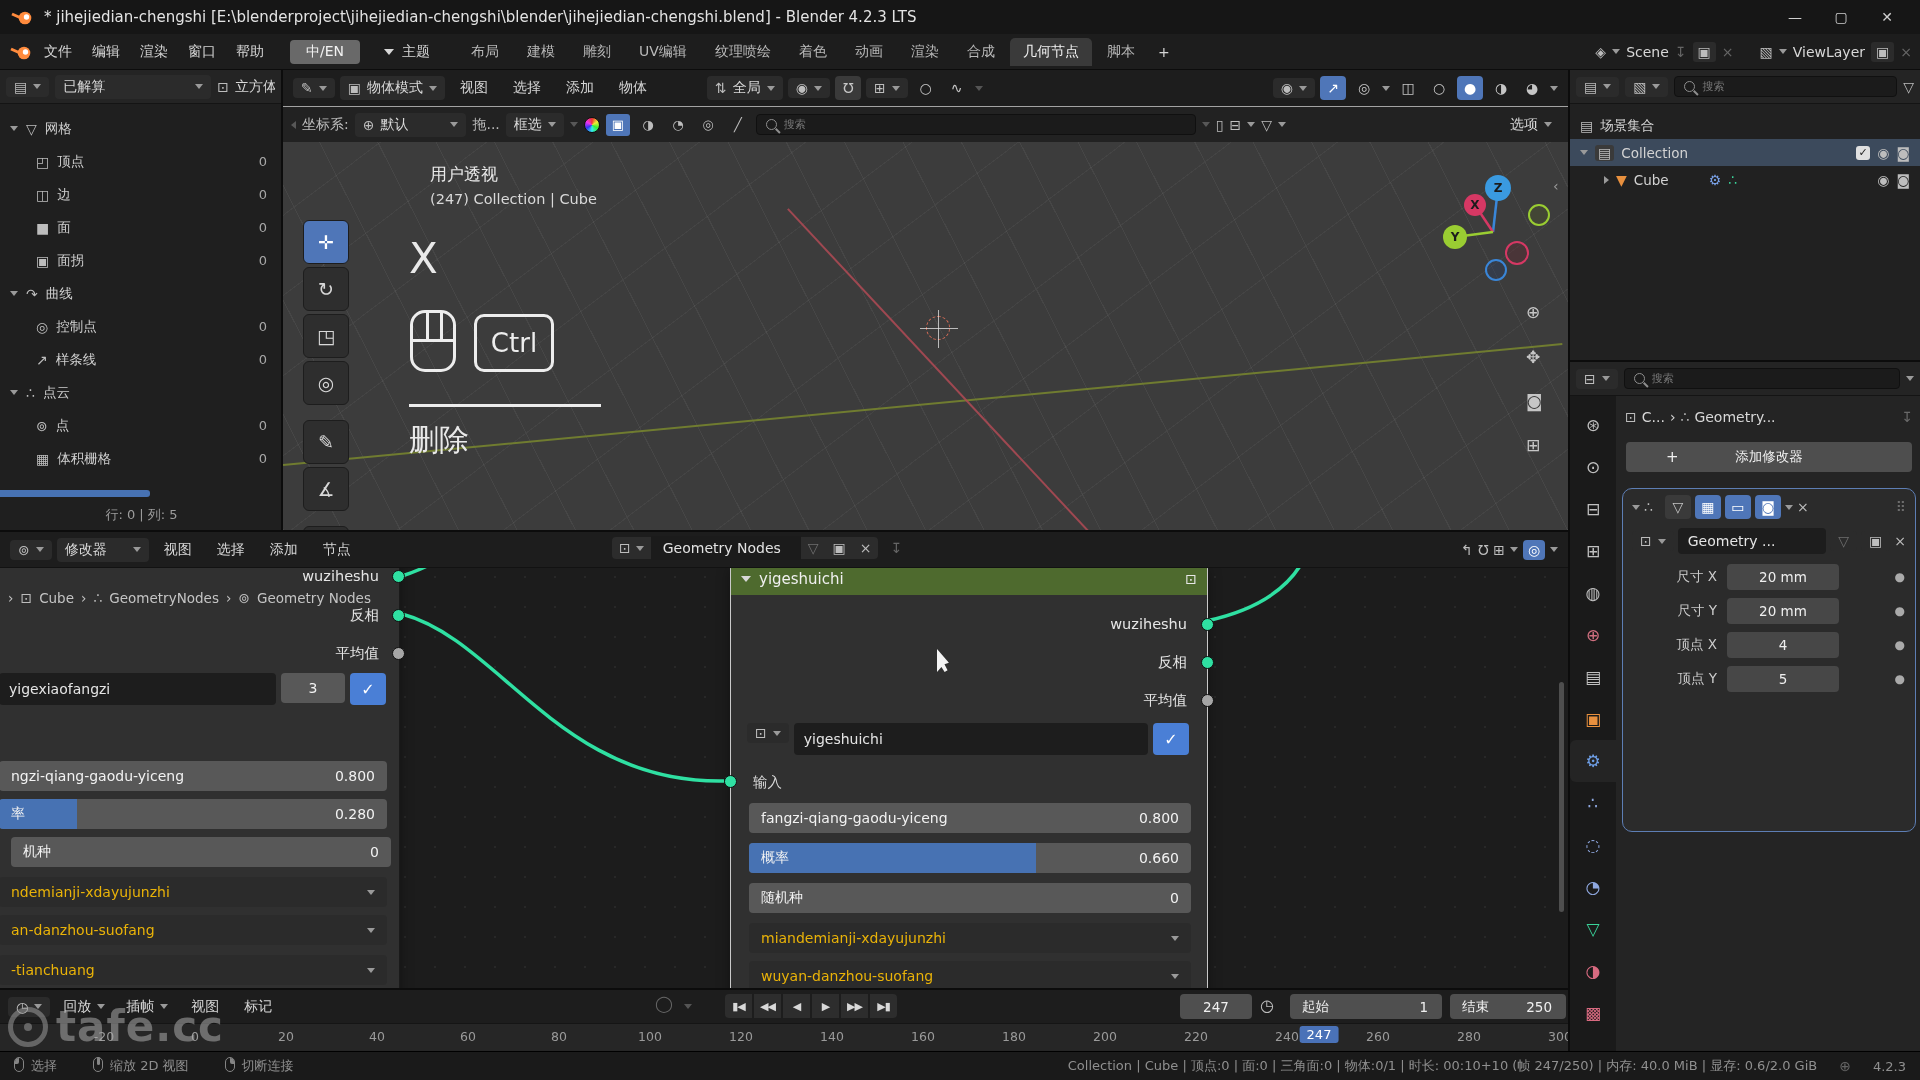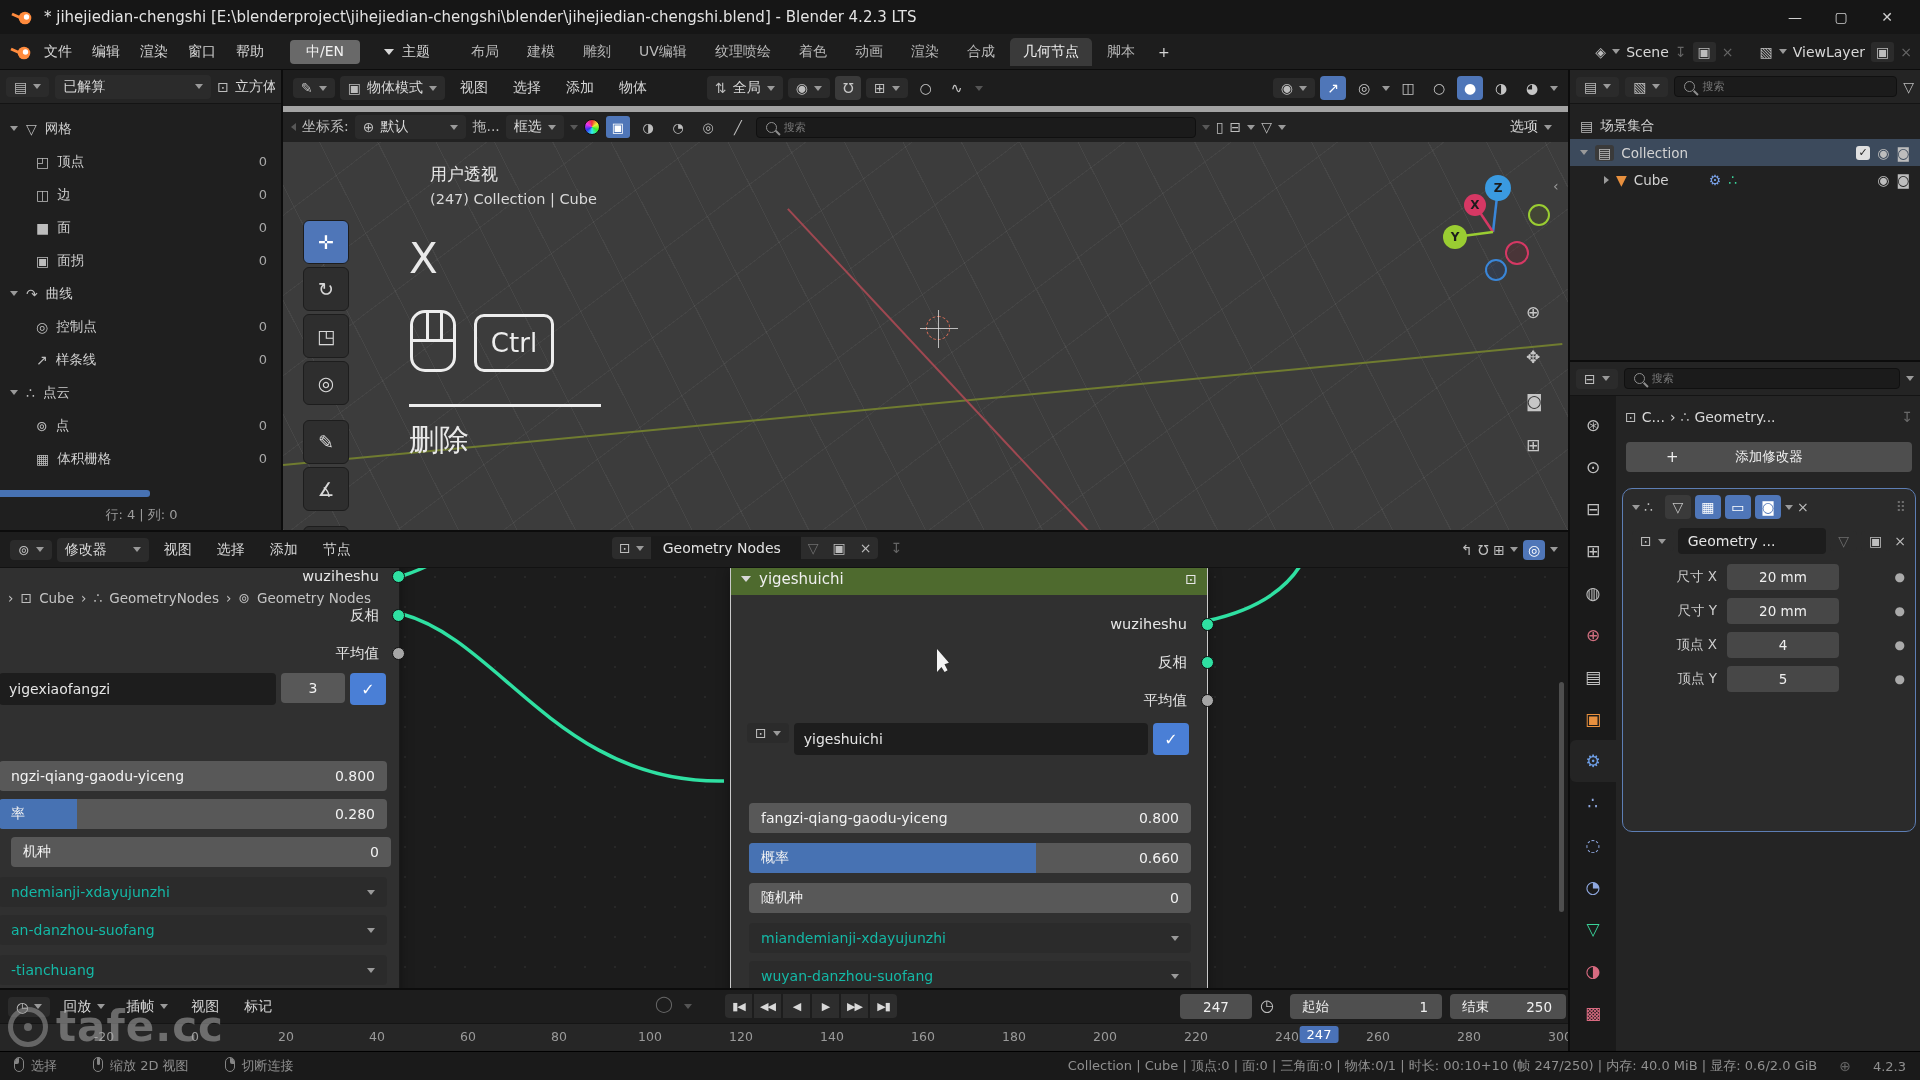--- a/index.html
+++ b/index.html
@@ -46,21 +46,21 @@
   .ss-row { display:flex; align-items:center; height:33px; padding:0 14px 0 10px; gap:8px; color:#cfcfcf; }
   .ss-row .lbl { font-size:13.5px; }
   .ss-row .val { margin-left:auto; color:#a8a8a8; font-size:13px; }
   .ss-row.leaf { padding-left:36px; }
   .ss-hbar { left:0; top:420px; width:150px; height:7px; background:#4772b3; border-radius:0 3px 3px 0; }
   .ss-status { left:0; top:436px; width:283px; text-align:center; color:#9d9d9d; font-size:13px; }
 
   
   .viewport { left:283px; top:70px; width:1285px; height:460px; overflow:hidden; background:#3c3c3c; }
   .vp-h1 { position:absolute; left:0; top:0; width:100%; height:36px; background:#1d1d1d; display:flex; align-items:center; gap:5px; padding:0 10px; z-index:5; }
-  .vp-h2 { position:absolute; left:0; top:36px; width:100%; height:36px; background:#222222; border-top:6px solid #a3a3a3; display:flex; align-items:center; gap:6px; padding:0 8px; z-index:5; }
+  .vp-h2 { position:absolute; left:0; top:36px; width:100%; height:36px; background:#222222; border-top:1px solid #a3a3a3; display:flex; align-items:center; gap:6px; padding:0 8px; z-index:5; }
   .vp-body { position:absolute; left:0; top:72px; width:100%; height:388px;
     background-color:#3c3c3c;
     background-image:
       repeating-linear-gradient(63deg, rgba(255,255,255,0.05) 0px, rgba(255,255,255,0.05) 1px, transparent 1px, transparent 52px),
       repeating-linear-gradient(-37deg, rgba(255,255,255,0.045) 0px, rgba(255,255,255,0.045) 1px, transparent 1px, transparent 64px);
   }
   .axis { position:absolute; height:1.6px; transform-origin:left center; }
   .toggle-ico { width:26px; height:24px; display:flex; align-items:center; justify-content:center; border-radius:4px; color:#c6c6c6; }
   .toggle-ico.on { background:#4f76b8; color:#fff; }
   .toggle-ico.soft { background:#3a3a3a; }
@@ -91,21 +91,21 @@
   .ne-sel .segname { background:#1b1b1b; color:#e2e2e2; padding:4px 12px; min-width:150px; }
   .node { position:absolute; background:#303030; border:1px solid #1a1a1a; border-radius:7px; box-shadow:0 6px 14px rgba(0,0,0,.35); }
   .node.sel { border-color:#c9c9c9; }
   .node-head { height:32px; background:#4e6a2e; border-radius:6px 6px 0 0; display:flex; align-items:center; gap:8px; padding:0 10px; color:#f0f0f0; font-size:15px; }
   .nrow { position:absolute; left:0; width:100%; height:30px; display:flex; align-items:center; }
   .nrow .rlab { margin-left:auto; padding-right:20px; font-size:14.5px; color:#e6e6e6; }
   .nfield { position:absolute; height:30px; border-radius:4px; background:#585858; display:flex; align-items:center; overflow:hidden; font-size:14px; color:#f2f2f2; }
   .nfield .fl { padding-left:12px; position:relative; z-index:1; white-space:nowrap; }
   .nfield .fv { margin-left:auto; padding-right:12px; position:relative; z-index:1; }
   .nfield .fill { position:absolute; left:0; top:0; bottom:0; background:#4772b3; }
-  .nfield.drop { background:#2b2b2b; color:#14b8a6; }
+  .nfield.drop { background:#2b2b2b; color:#eab308; }
   .namefield { background:#1d1d1d; color:#e5e5e5; display:flex; align-items:center; padding:0 10px; border-radius:4px; height:32px; }
   .shield { width:36px; height:32px; background:#4a7fd6; border-radius:4px; color:#fff; display:flex; align-items:center; justify-content:center; font-size:16px; }
   .sk { position:absolute; width:13px; height:13px; border-radius:50%; border:1px solid #101010; z-index:5; }
   .sk.green { background:#2fe0a2; }
   .sk.gray { background:#a6a6a6; }
   .ncursor { position:absolute; width:17px; height:23px; background:#f4f4f4; clip-path:polygon(0 0,0 100%,26% 78%,45% 100%,62% 92%,44% 66%,70% 60%); filter:drop-shadow(1px 1px 1px rgba(0,0,0,.6)); z-index:20; }
 
   
   .timeline { left:0; top:988px; width:1568px; height:63px; background:#1d1d1d; border-top:2px solid #0c0c0c; overflow:hidden; }
   .tl-h { position:absolute; left:0; top:0; width:100%; height:33px; display:flex; align-items:center; gap:5px; padding:0 8px; }
@@ -287,21 +287,21 @@
           <span class="lbl">点</span>
           <span class="val">0</span>
         </div>
         <div class="ss-row leaf">
           <span class="ico">▦</span>
           <span class="lbl">体积栅格</span>
           <span class="val">0</span>
         </div>
       </div>
     <div class="ss-hbar abs"></div>
-    <div class="ss-status abs">行: 4  |  列: 0</div>
+    <div class="ss-status abs">行: 0  |  列: 5</div>
   </div>
 
   <div class="viewport abs">
     <div class="vp-h1">
       <span class="wbox">
           <span class="ico">✎</span>
           <span class="cd"></span>
         </span>
       <span class="wbox">
           <span class="ico">▣</span>
@@ -568,20 +568,24 @@
             <span class="sk gray" style="right: -7px; top: 9px;"></span>
           </div>
         </div>
       <div class="flex" style="position:absolute; left:16px; top:160px; right:18px; gap:5px">
         <span class="wbox">
             <span class="ico">⊡</span>
             <span class="cd"></span>
           </span>
         <span class="namefield" style="flex:1">yigeshuichi</span>
         <span class="shield">✓</span>
+      </div>
+      <div class="nrow" style="top:204px">
+        <span class="sk green" style="left:-7px; top:8px"></span>
+        <span style="padding-left:22px; font-size:14.5px">输入</span>
       </div>
       <div id="cn-fields">
           <div class="nfield" style="left: 18px; width: 442px; top: 240px;">
             <span class="fl">fangzi-qiang-gaodu-yiceng</span>
             <span class="fv">0.800</span>
           </div>
           <div class="nfield" style="left: 18px; width: 442px; top: 280px;">
             <span class="fill" style="width: 65%;"></span>
             <span class="fl">概率</span>
             <span class="fv">0.660</span>

